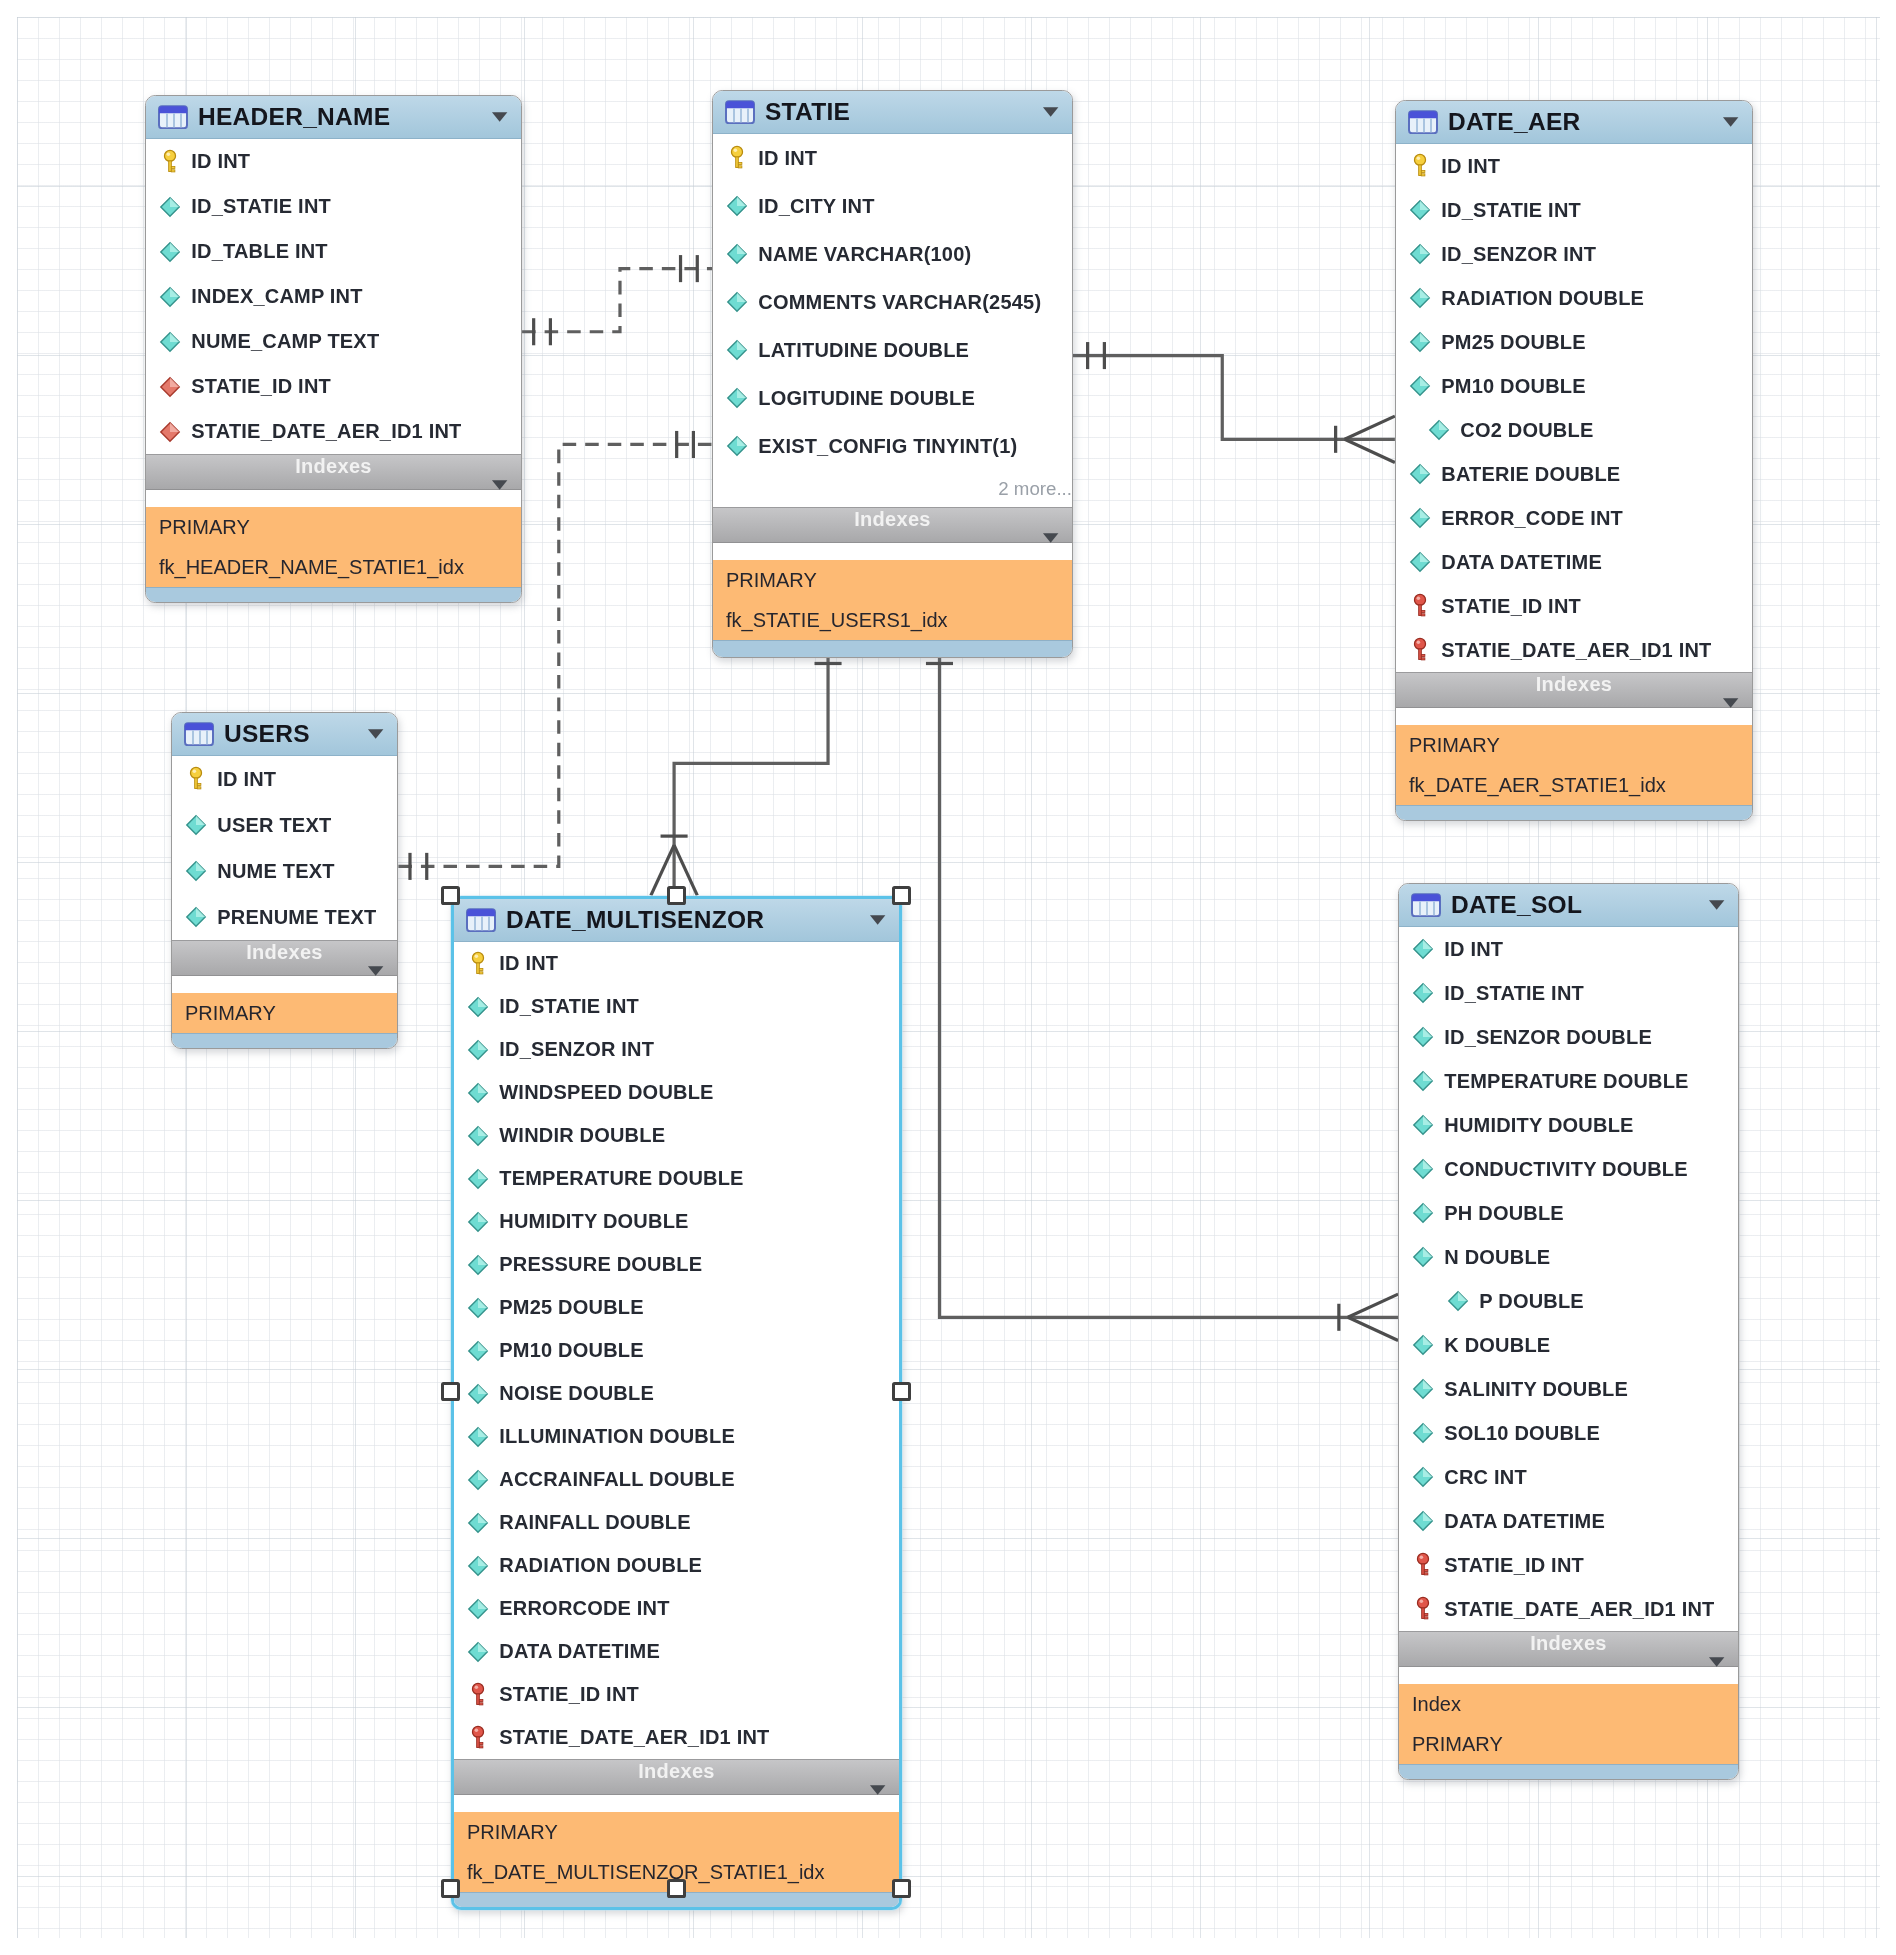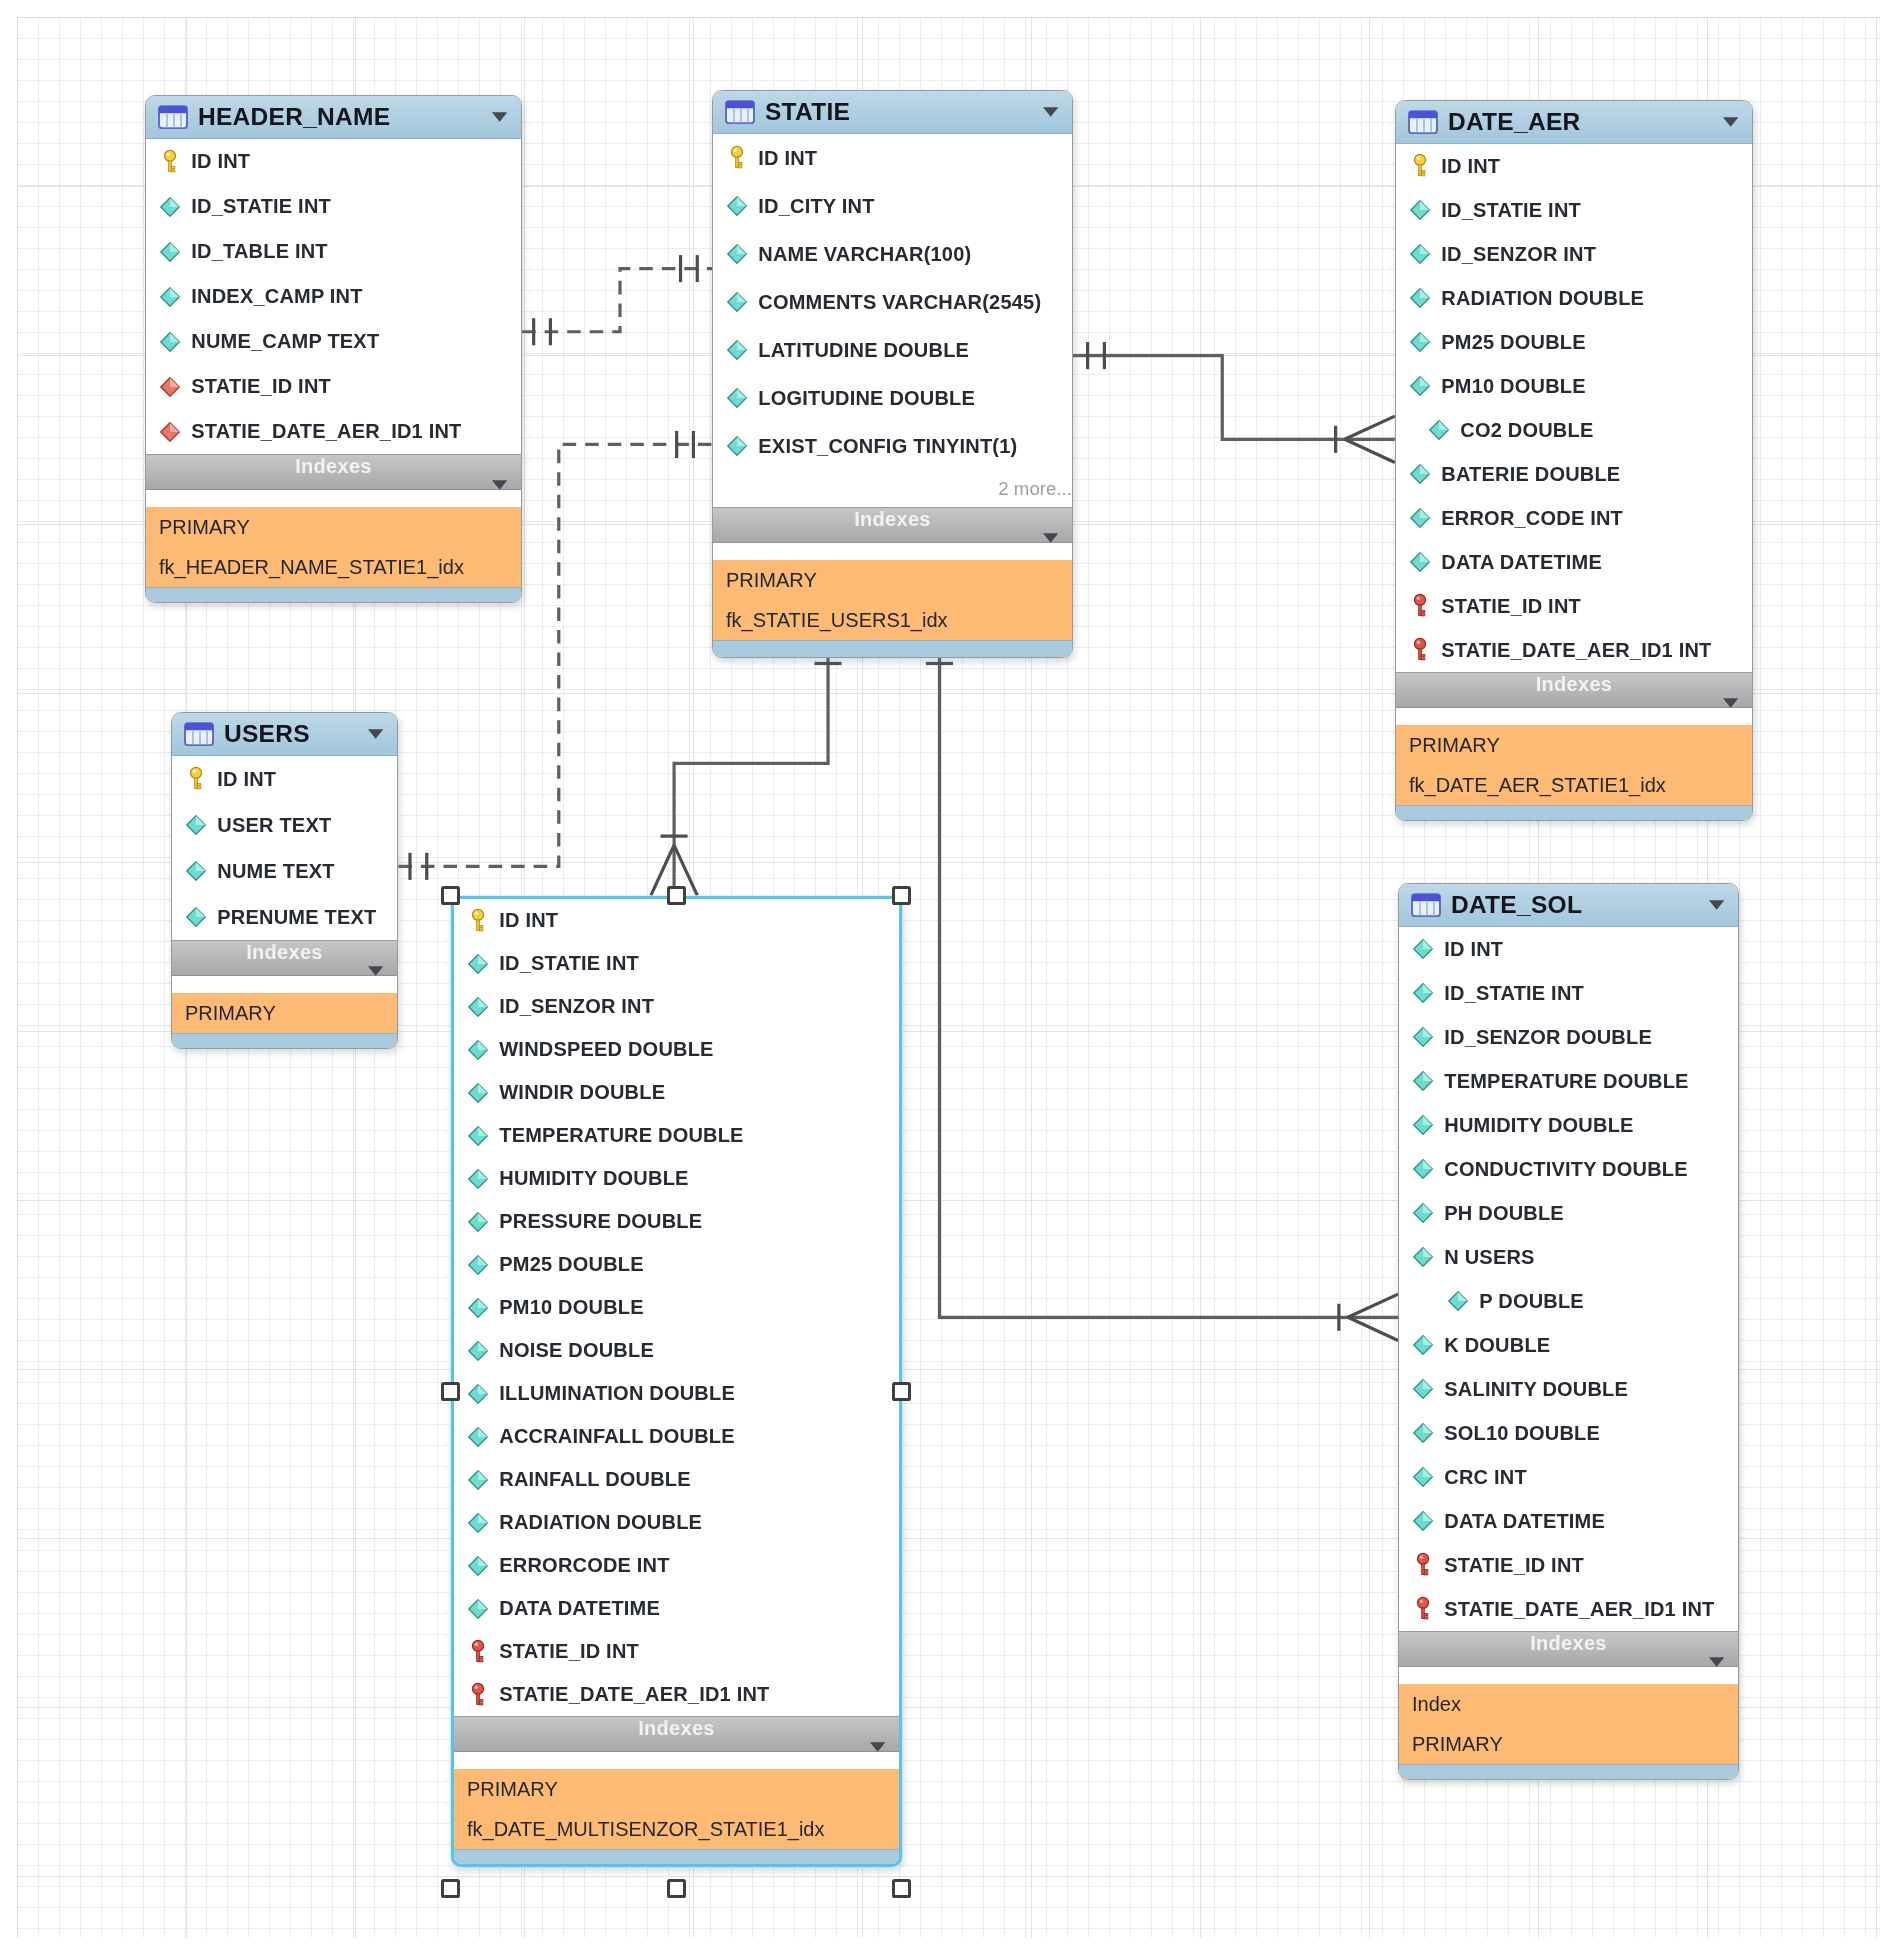--- a/index.html
+++ b/index.html
@@ -531,20 +531,37 @@
           </svg>
         </span>
     </div>
     <div class="idxrows">
         <div class="idxrow" style="height: 40px;">PRIMARY</div>
       </div>
     <footer class="tfoot" style="height: 14px;"></footer>
   </section>
 
   <section class="dbtable selected" style="left: 451px; top: 896px; width: 451px;">
+    <header class="tbar" style="height: 43px;">
+      <span class="winicon">
+          <svg viewBox="0 0 30 24">
+            <rect x="1" y="1" width="28" height="22" rx="3" fill="#e8f1fa" stroke="#5a6fbf" stroke-width="2"></rect>
+            <path d="M1 4 a3 3 0 0 1 3-3 h22 a3 3 0 0 1 3 3 v4 H1 Z" fill="#4a52d8"></path>
+            <line x1="9" y1="8" x2="9" y2="22" stroke="#aac4e0" stroke-width="2"></line>
+            <line x1="16" y1="8" x2="16" y2="22" stroke="#aac4e0" stroke-width="2"></line>
+            <line x1="23" y1="8" x2="23" y2="22" stroke="#aac4e0" stroke-width="2"></line>
+          </svg>
+        </span>
+      <span class="tname">DATE_MULTISENZOR</span>
+      <span class="collapse">
+          <svg viewBox="0 0 20 14">
+            <path d="M2 2 L18 2 L10 12 Z" fill="#45494f"></path>
+          </svg>
+        </span>
+    </header>
     <div class="fields">
         <div class="frow" style="height: 43px;">
           <span class="ficon">
             <svg viewBox="0 0 24 32">
               <circle cx="12" cy="8.5" r="6.8" fill="#f6cf3e" stroke="#b98c0e" stroke-width="1.6"></circle>
               <circle cx="10" cy="6.5" r="2.2" fill="#fdeeb5"></circle>
               <rect x="10.4" y="14.6" width="3.2" height="13" fill="#f6cf3e" stroke="#b98c0e" stroke-width="1.2"></rect>
               <rect x="13.6" y="21.5" width="4.4" height="2.6" fill="#f6cf3e" stroke="#b98c0e" stroke-width="1"></rect>
               <rect x="13.6" y="25.6" width="4.4" height="2.6" fill="#f6cf3e" stroke="#b98c0e" stroke-width="1"></rect>
             </svg>
@@ -817,21 +834,21 @@
           </span>
           <span class="ftext">PH DOUBLE</span>
         </div>
         <div class="frow" style="height: 44px;">
           <span class="ficon">
             <svg viewBox="0 0 24 26">
               <path d="M12 3 L22 13 L12 23 L2 13 Z" fill="#6fdcd2" stroke="#35938c" stroke-width="1.6"></path>
               <path d="M12 3 L22 13 L12 13 Z" fill="#b2f1e9" opacity=".85"></path>
             </svg>
           </span>
-          <span class="ftext">N USERS</span>
+          <span class="ftext">N DOUBLE</span>
         </div>
         <div class="frow" style="height: 44px; padding-left: 48px;">
           <span class="ficon">
             <svg viewBox="0 0 24 26">
               <path d="M12 3 L22 13 L12 23 L2 13 Z" fill="#6fdcd2" stroke="#35938c" stroke-width="1.6"></path>
               <path d="M12 3 L22 13 L12 13 Z" fill="#b2f1e9" opacity=".85"></path>
             </svg>
           </span>
           <span class="ftext">P DOUBLE</span>
         </div>

